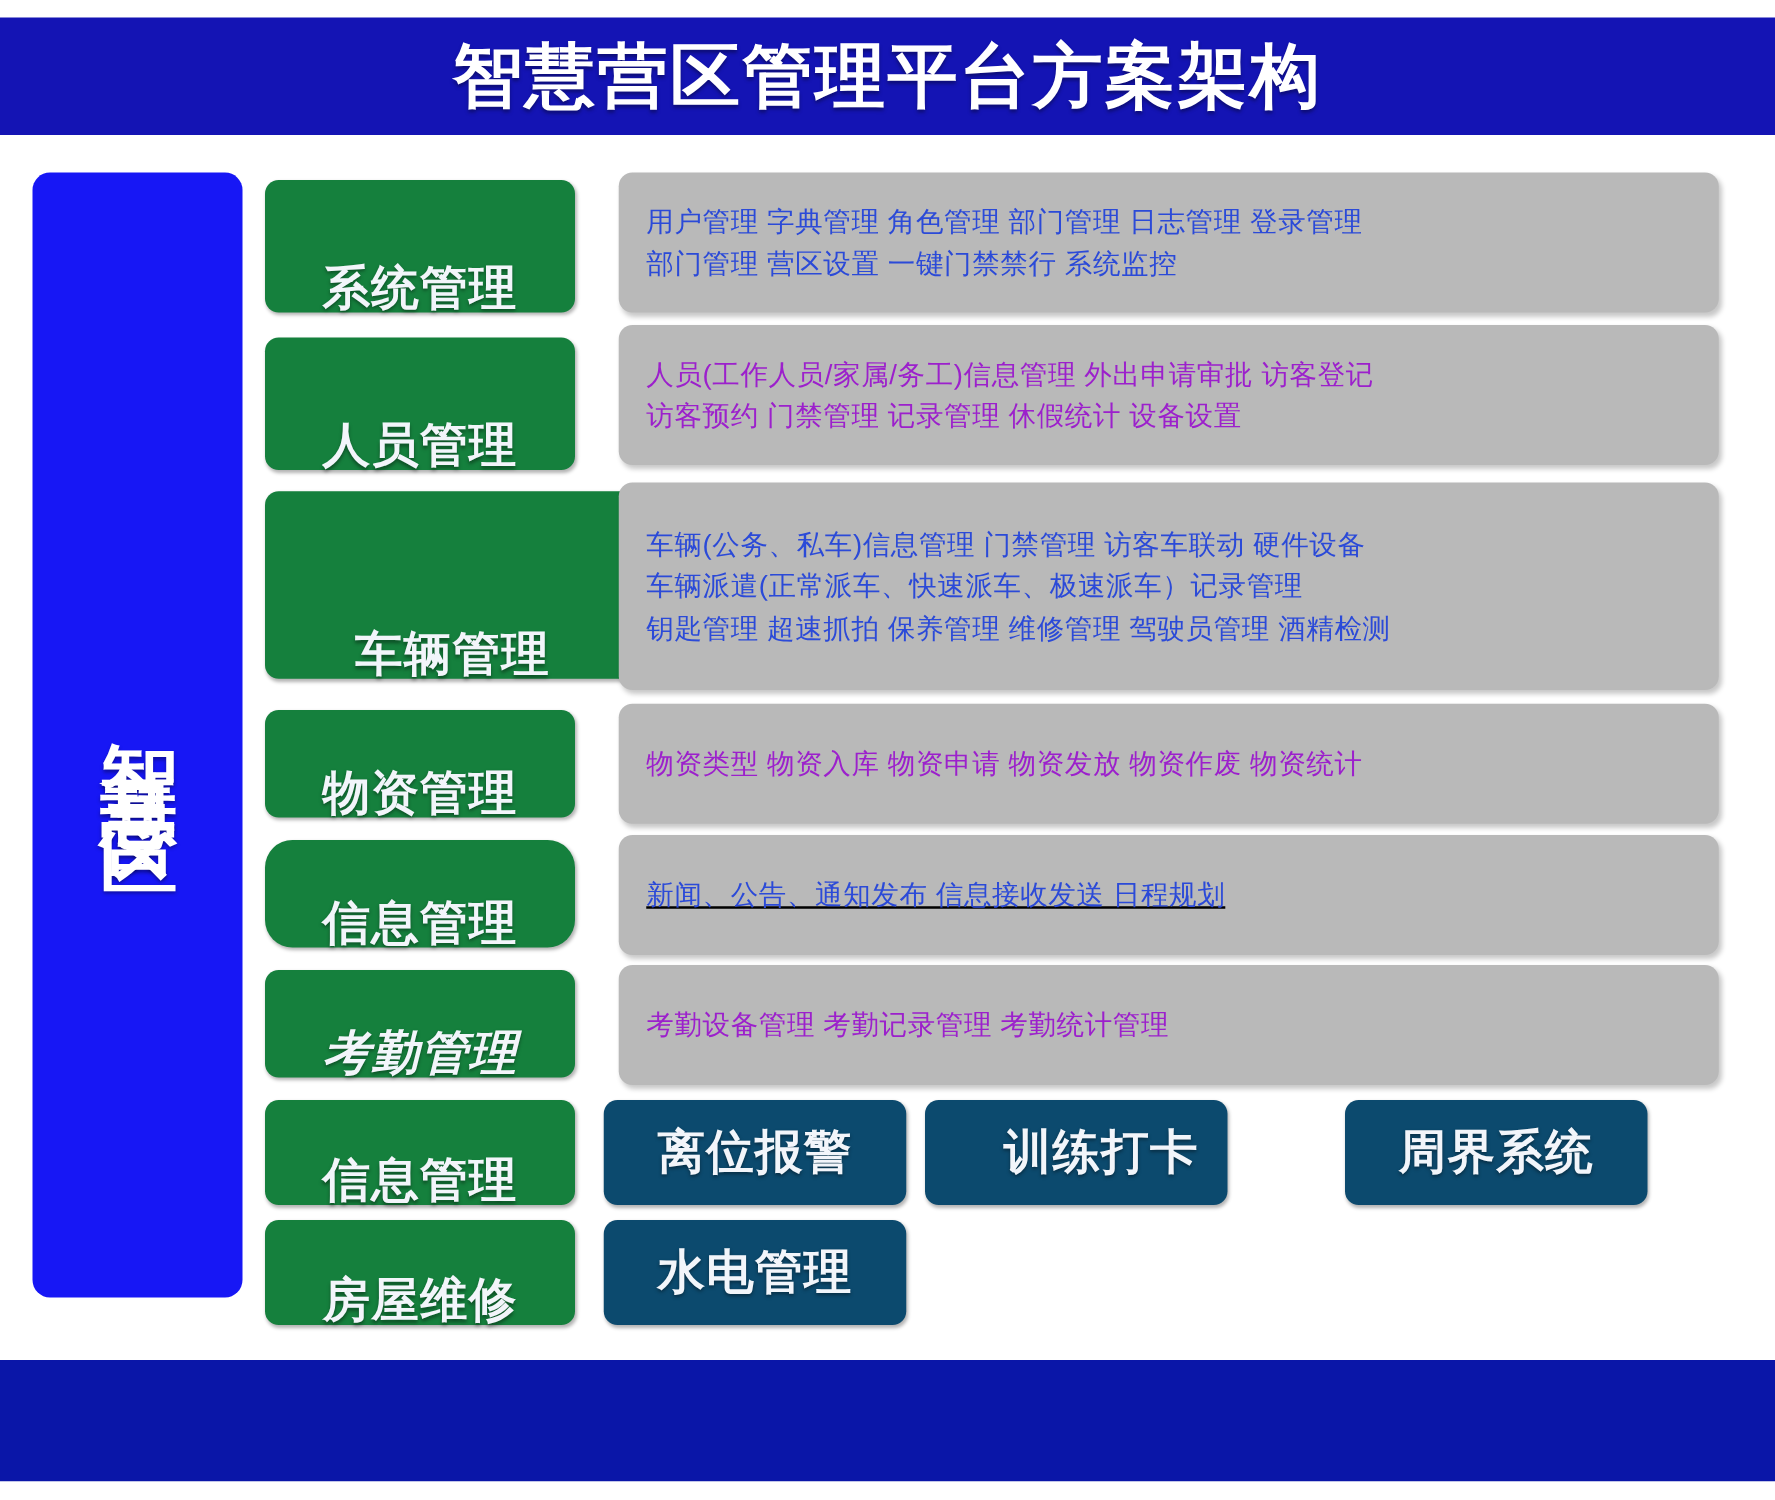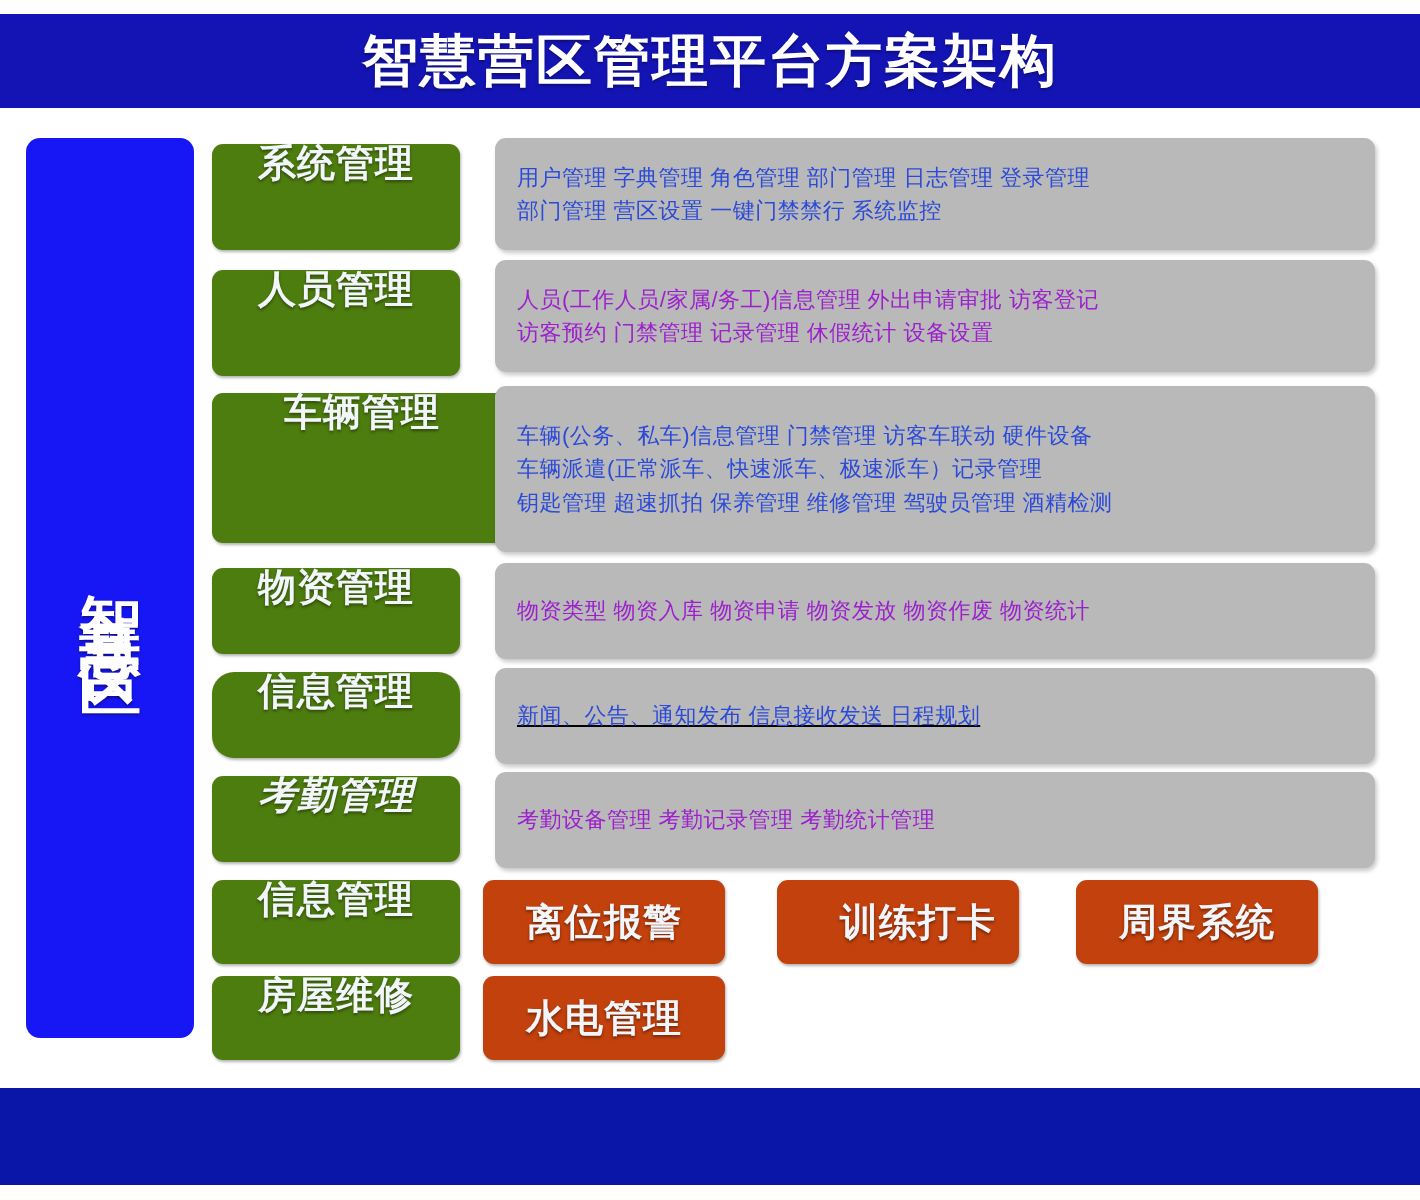--- a/index.html
+++ b/index.html
@@ -83,24 +83,24 @@
     position: absolute;
     left: 212px;
     top: 138px;
     width: 1180px;
   }
 
   
   .cat-box {
     position: absolute;
     left: 0;
-    background: #4d7c0f;
+    background: #15803d;
     border-radius: 11px;
     display: flex;
-    align-items: flex-start;
+    align-items: flex-end;
     justify-content: center;
     box-shadow: 1px 2px 3px rgba(0,0,0,0.30);
   }
   .cat-box .cat-label {
     color: #f2f5fa;
     font-weight: bold;
     font-size: 38px;
     line-height: 1;
     letter-spacing: 1px;
     white-space: nowrap;
@@ -124,21 +124,21 @@
     white-space: nowrap;
     letter-spacing: 0.5px;
   }
   .panel.blue .line  { color: #2b4ad8; }
   .panel.purple .line{ color: #9c20cc; }
   .panel.center { justify-content: center; }
 
   
   .chip {
     position: absolute;
-    background: #c2410c;
+    background: #0c4a6e;
     border-radius: 11px;
     display: flex;
     align-items: center;
     justify-content: center;
     box-shadow: 1px 2px 3px rgba(0,0,0,0.30);
   }
   .chip .chip-label {
     color: #f2f5fa;
     font-weight: bold;
     font-size: 38px;
@@ -208,21 +208,21 @@
     <div class="panel purple center" style="left:283px; top:634px; width:880px; height:96px;">
       <div class="line">考勤设备管理    考勤记录管理  考勤统计管理</div>
     </div>
 
     <div class="cat-box" style="top:742px; width:248px; height:84px;">
       <span class="cat-label">信息管理</span>
     </div>
     <div class="chip" style="left:271px; top:742px; width:242px; height:84px;">
       <span class="chip-label">离位报警</span>
     </div>
-    <div class="chip" style="left:565px; top:742px; width:242px; height:84px;padding-left:40px;">
+    <div class="chip" style="left:528px; top:742px; width:242px; height:84px;padding-left:40px;">
       <span class="chip-label">训练打卡</span>
     </div>
     <div class="chip" style="left:833px; top:742px; width:242px; height:84px;margin-left:31px;">
       <span class="chip-label">周界系统</span>
     </div>
 
     <div class="cat-box" style="top:838px; width:248px; height:84px;">
       <span class="cat-label">房屋维修</span>
     </div>
     <div class="chip" style="left:271px; top:838px; width:242px; height:84px;">

